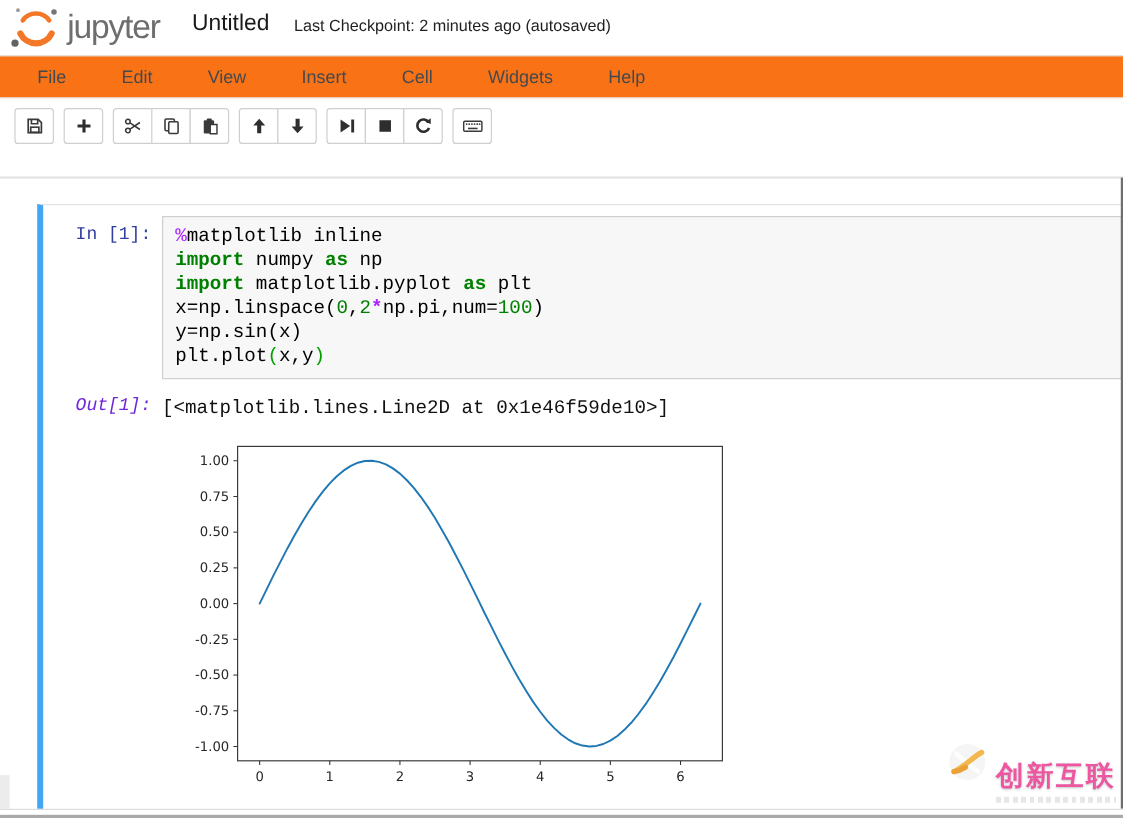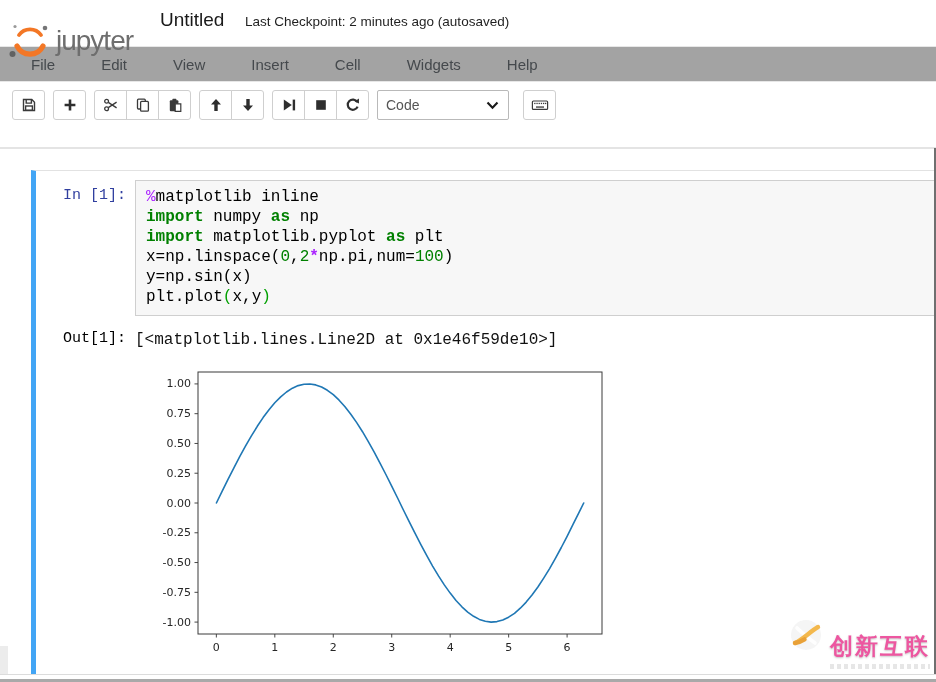--- a/index.html
+++ b/index.html
@@ -2,27 +2,27 @@
 <html><head>
 <meta charset="utf-8">
 <style>
   * { margin:0; padding:0; box-sizing:border-box; }
   html,body { background:#fff; }
   body { font-family:"Liberation Sans", sans-serif; }
   .page { position:relative; width:936px; height:682px; background:#fff; overflow:hidden; }
 
   
   .header { position:relative; height:46px; background:#fff; }
-  .logo { position:absolute; left:8px; top:4px; display:flex; align-items:flex-start; cursor:pointer;margin-top:18px; }
+  .logo { position:absolute; left:8px; top:4px; display:flex; align-items:flex-start; cursor:pointer; }
   .logo-text { font-size:28px; color:#6e6e6e; letter-spacing:-1px; line-height:38px; margin-left:4px; }
   .nb-title { position:absolute; left:160px; top:9px; font-size:19px; color:#1a1a1a; cursor:pointer; }
   .checkpoint { position:absolute; left:245px; top:14px; font-size:13.5px; color:#1f1f1f; }
 
   
-  .menubar { height:36px; background:#a3a3a3; border-top:1px solid #e7e7e7; border-bottom:1px solid #e7e7e7;
+  .menubar { height:36px; background:#f97316; border-top:1px solid #e7e7e7; border-bottom:1px solid #e7e7e7;
              display:flex; align-items:center; padding-left:8px; }
   .menu-item { padding:8px 23px; font-size:15px; color:#45494d; cursor:pointer; }
 
   
   .toolbar { height:44px; background:#fff; display:flex; align-items:flex-start; padding:8px 0 0 12px; }
   .btn-group { display:flex; margin-right:8px; }
   .tbtn { width:33px; height:30px; background:#fff; border:1px solid #cfcfcf; border-radius:3px;
           display:flex; align-items:center; justify-content:center; cursor:pointer; }
   .btn-group .tbtn + .tbtn { margin-left:-1px; border-top-left-radius:0; border-bottom-left-radius:0; }
   .btn-group .tbtn:not(:last-child) { border-top-right-radius:0; border-bottom-right-radius:0; }
@@ -32,21 +32,21 @@
   .celltype-label { font-size:14px; color:#555; }
 
   
   .nb-divider { height:2px; background:#e4e4e4; margin-top:21px; }
   .notebook { padding:21px 0 0 31px; background:#fff; }
   .cell { border:1px solid #e2e2e2; border-left:5px solid #42A5F5; background:#fff; padding:9px 0 14px 0; }
   .row { display:flex; }
   .prompt { width:99px; flex:0 0 99px; text-align:right; padding:7px 9px 0 0;
             font-family:"Liberation Mono", monospace; font-size:15px; }
   .prompt-in { color:#303F9F; }
-  .prompt-out { color:#000000; padding-top:6px; }
+  .prompt-out { color:#6d28d9; padding-top:6px;font-style:italic; }
   .code-area { flex:1; background:#f7f7f7; border:1px solid #cfcfcf; padding:6px 4px 8px 10px;
                font-family:"Liberation Mono", monospace; font-size:16px; line-height:20px; color:#000;
                cursor:text; }
   .cm-line { white-space:pre; }
   .tok-kw    { color:#008000; font-weight:bold; }
   .tok-num   { color:#008000; }
   .tok-op    { color:#AA22FF; font-weight:bold; }
   .tok-magic { color:#AA22FF; }
   .tok-paren { color:#00a000; }
   .output-row { margin-top:8px; }
@@ -168,26 +168,20 @@
         <svg width="16" height="16" viewBox="0 0 16 16">
           <rect x="3.2" y="3.2" width="9.6" height="9.6" fill="#2e2e2e"></rect>
         </svg>
       </div>
       <div class="tbtn">
         <svg width="16" height="16" viewBox="0 0 16 16">
           <path d="M12.6 9.6 A 5.1 5.1 0 1 1 12.2 5" fill="none" stroke="#2e2e2e" stroke-width="2.2"></path>
           <path d="M13.9 1.6 L14 6.4 L9.6 4.6 Z" fill="#2e2e2e"></path>
         </svg>
       </div>
-    </div>
-    <div class="celltype">
-      <span class="celltype-label">Code</span>
-      <svg width="13" height="9" viewBox="0 0 13 9">
-        <path d="M1.5 1.5 L6.5 6.8 L11.5 1.5" stroke="#1a1a1a" stroke-width="2.1" fill="none"></path>
-      </svg>
     </div>
     <div class="btn-group">
       <div class="tbtn">
         <svg width="18" height="16" viewBox="0 0 18 16">
           <rect x="1.4" y="4" width="15.2" height="8.4" rx="1" fill="none" stroke="#3a3a3a" stroke-width="1.2"></rect>
           <g fill="#3a3a3a">
             <rect x="3.2" y="5.8" width="1.3" height="1.3"></rect>
               <rect x="5.4" y="5.8" width="1.3" height="1.3"></rect>
             <rect x="7.6" y="5.8" width="1.3" height="1.3"></rect>
               <rect x="9.8" y="5.8" width="1.3" height="1.3"></rect>

